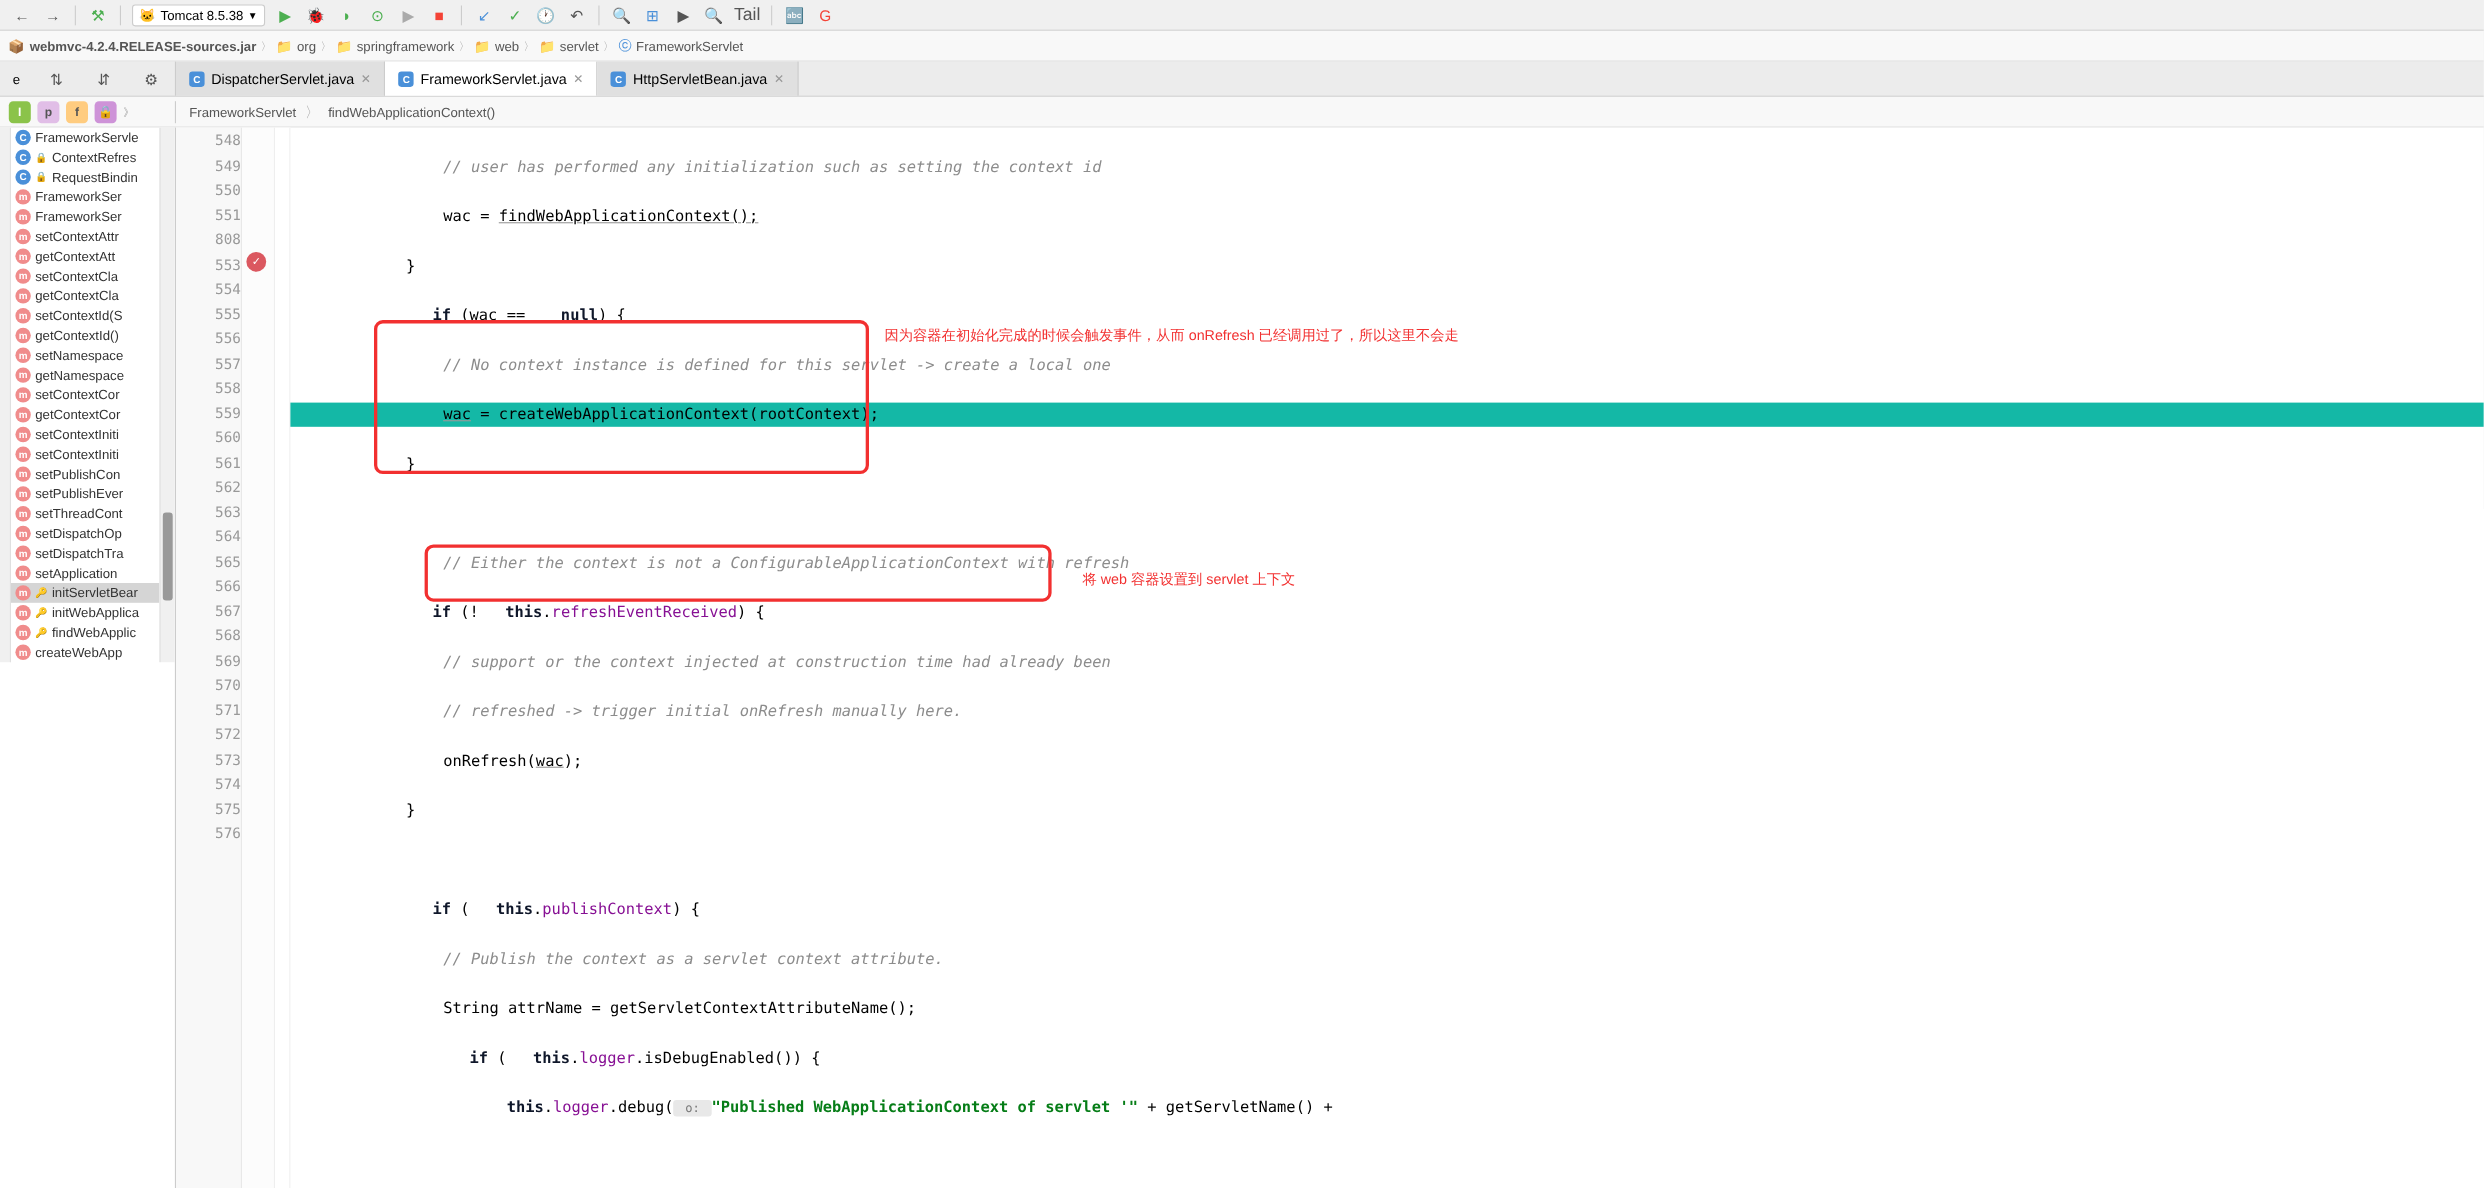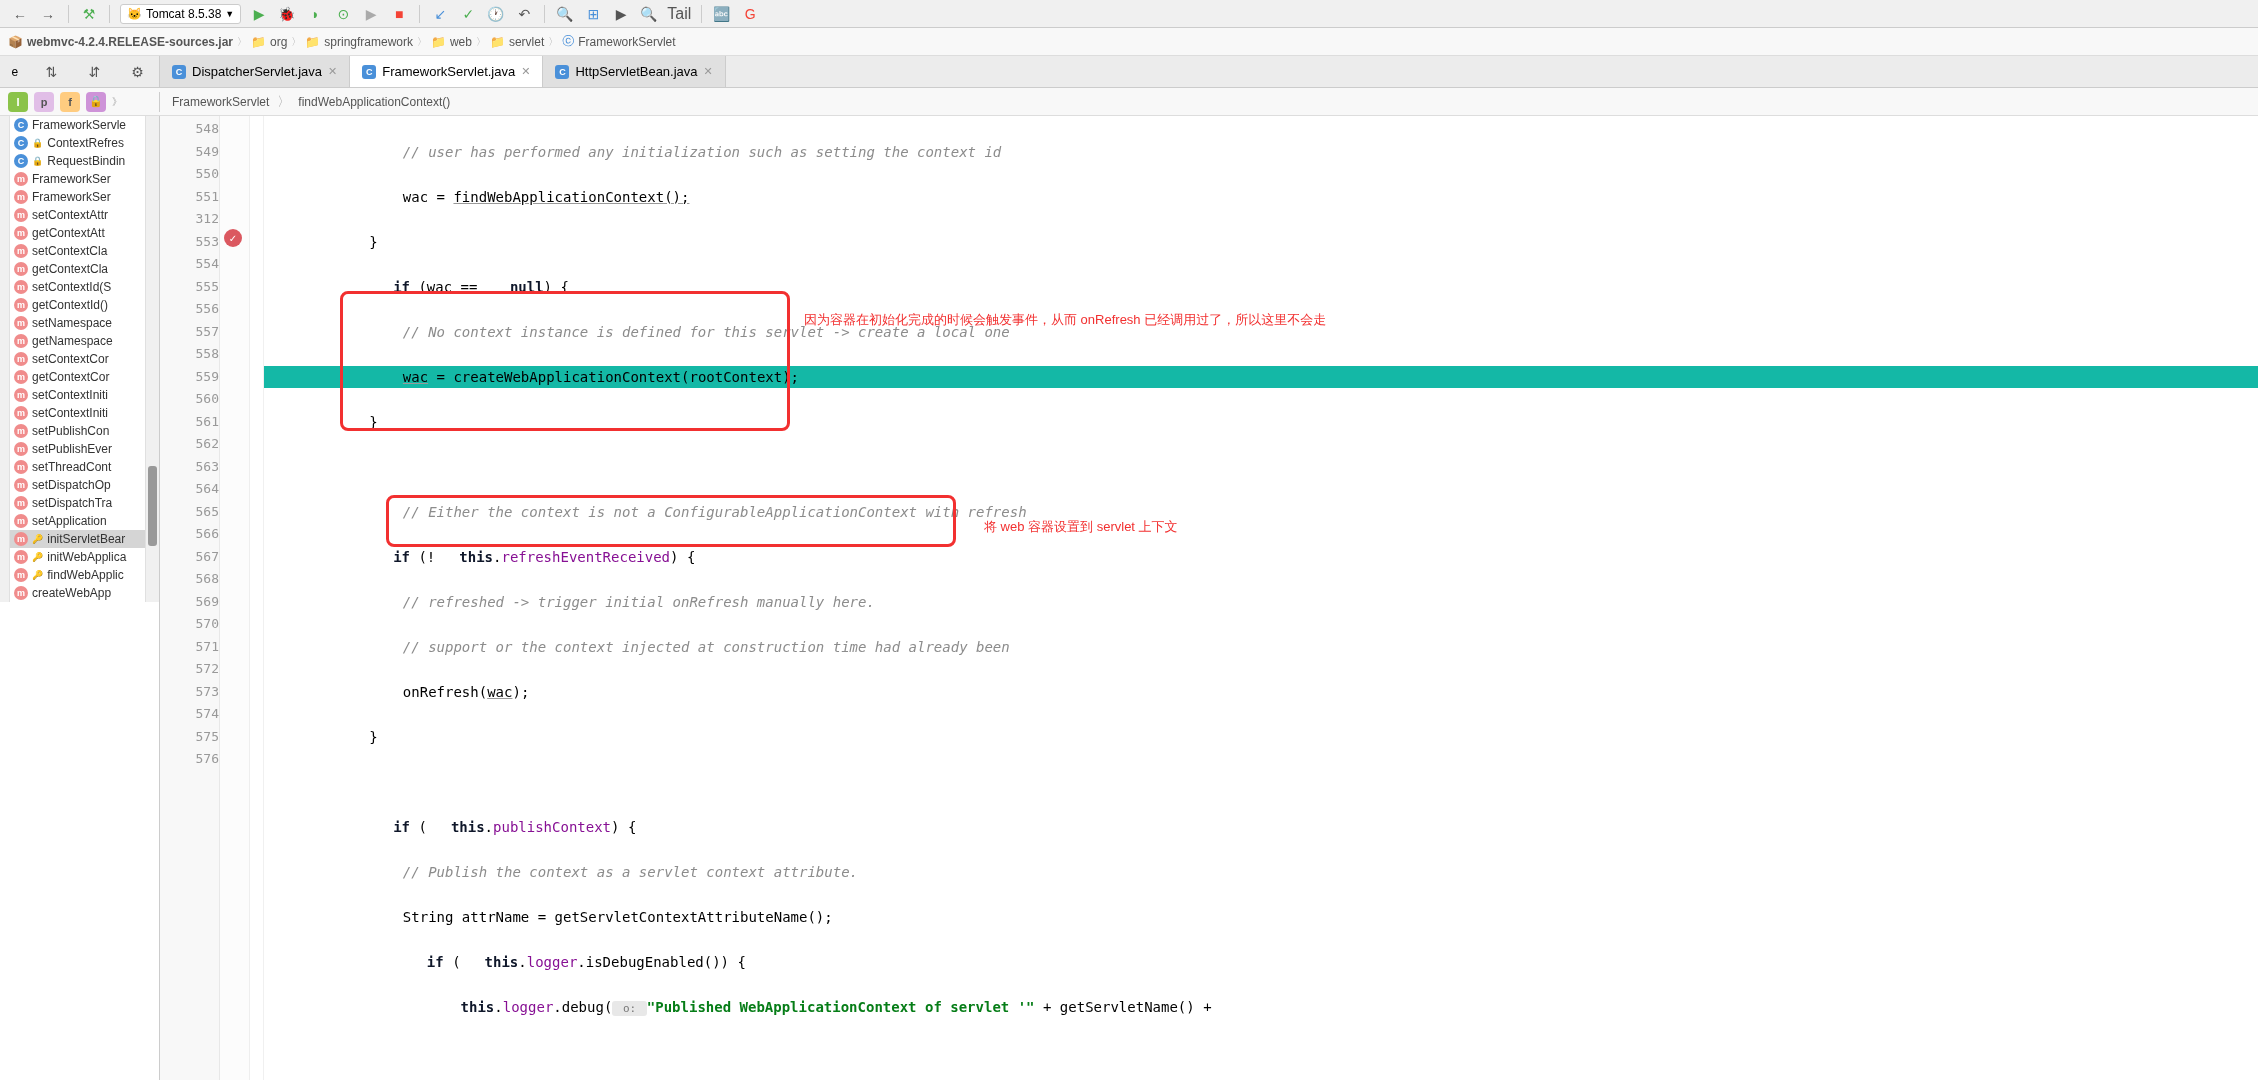--- a/index.html
+++ b/index.html
@@ -316,21 +316,21 @@
         </div>
     </div>
   </div>
 
   <div class="editor">
     <div class="gutter" id="gutter">
         <div>548</div>
         <div>549</div>
         <div>550</div>
         <div>551</div>
-        <div>312</div>
+        <div>808</div>
         <div>553</div>
         <div>554</div>
         <div>555</div>
         <div>556</div>
         <div>557</div>
         <div>558</div>
         <div>559</div>
         <div>560</div>
         <div>561</div>
         <div>562</div>
@@ -357,39 +357,39 @@
 <div class="code-line">                <span class="comment">// user has performed any initialization such as setting the context id</span></div>
 <div class="code-line">                <span>wac = </span><span class="under">findWebApplicationContext();</span></div>
 <div class="code-line">            }</div>
 <div class="code-line">            <span class="kw">if</span><span> (wac == </span><span class="kw">null</span><span>) {</span></div>
 <div class="code-line">                <span class="comment">// No context instance is defined for this servlet -&gt; create a local one</span></div>
 <div class="code-line hl-line">                <span class="under">wac</span><span> = createWebApplicationContext(rootContext);</span></div>
 <div class="code-line">            }</div>
 <div class="code-line"></div>
 <div class="code-line">                <span class="comment">// Either the context is not a ConfigurableApplicationContext with refresh</span></div>
 <div class="code-line">            <span class="kw">if</span><span> (!</span><span class="kw">this</span><span>.</span><span class="field">refreshEventReceived</span><span>) {</span></div>
+<div class="code-line">                <span class="comment">// support or the context injected at construction time had already been</span></div>
 <div class="code-line">                <span class="comment">// refreshed -&gt; trigger initial onRefresh manually here.</span></div>
-<div class="code-line">                <span class="comment">// support or the context injected at construction time had already been</span></div>
 <div class="code-line">                <span>onRefresh(</span><span class="under">wac</span><span>);</span></div>
 <div class="code-line">            }</div>
 <div class="code-line"></div>
 <div class="code-line">            <span class="kw">if</span><span> (</span><span class="kw">this</span><span>.</span><span class="field">publishContext</span><span>) {</span></div>
 <div class="code-line">                <span class="comment">// Publish the context as a servlet context attribute.</span></div>
 <div class="code-line">                <span>String attrName = getServletContextAttributeName();</span></div>
 <div class="code-line">                <span class="kw">if</span><span> (</span><span class="kw">this</span><span>.</span><span class="field">logger</span><span>.isDebugEnabled()) {</span></div>
 <div class="code-line">                    <span class="kw">this</span><span>.</span><span class="field">logger</span><span>.debug(</span><span class="param-hint"> o: </span><span class="str">"Published WebApplicationContext of servlet '"</span><span> + getServletName() +</span></div>
 
 
 
 
 
 
 
 
 
       
       <div class="redbox" style="left:76px; top:175px; width:450px; height:140px;"></div>
-      <div class="anno-text" style="left:540px; top:193px;">因为容器在初始化完成的时候会触发事件，从而 onRefresh 已经调用过了，所以这里不会走</div>
+      <div class="anno-text" style="left:540px; top:178px;">因为容器在初始化完成的时候会触发事件，从而 onRefresh 已经调用过了，所以这里不会走</div>
       <div class="redbox" style="left:122px; top:379px; width:570px; height:52px;"></div>
       <div class="anno-text" style="left:720px; top:400px;">将 web 容器设置到 servlet 上下文</div>
     </div>
   </div>
 </div>
 
 </body></html>

